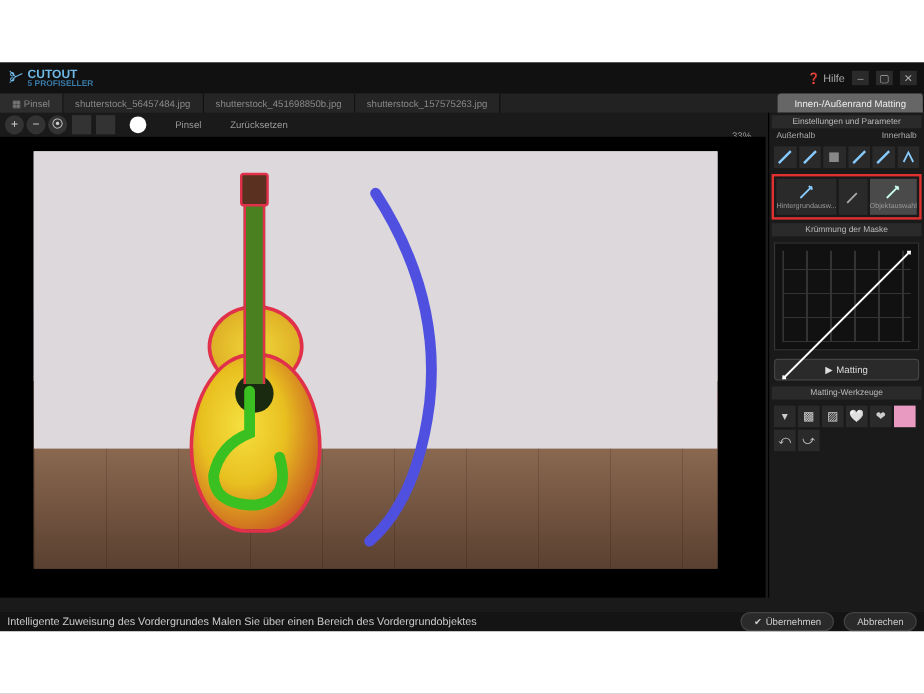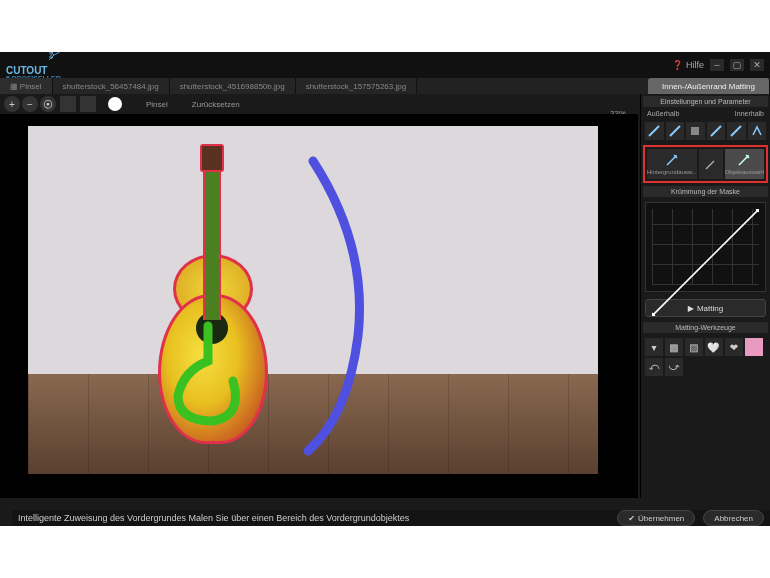--- a/index.html
+++ b/index.html
@@ -1,20 +1,20 @@
 <!DOCTYPE html>
 <html><head>
 <meta charset="utf-8">
 <style>
   * { box-sizing: border-box; margin: 0; padding: 0; }
   body { background: #fff; font-family: Arial, sans-serif; font-size: 9px; color: #ccc; }
   .app { position: relative; width: 770px; height: 578px; background: #fff; }
   .window { position: absolute; left: 0; top: 52px; width: 770px; height: 474px; background: #1a1a1a; overflow: hidden; }
   .titlebar { position: absolute; top: 0; left: 0; right: 0; height: 26px; background: #111; display: flex; align-items: center; padding: 0 6px; }
-  .logo { display: flex; align-items: flex-end; gap: 3px; flex-direction: column; }
+  .logo { display: flex; align-items: flex-start; gap: 3px; }
   .logo-icon { width: 14px; height: 14px; }
   .logo-text { font-weight: bold; font-size: 10px; }
   .logo-text .c1 { color: #6db8e6; }
   .logo-text .c2 { color: #3a7aa8; font-size: 7px; display:block; line-height:6px;}
   .title-right { margin-left: auto; display: flex; align-items: center; gap: 6px; }
   .title-btn { width: 14px; height: 12px; background: #2a2a2a; display: flex; align-items:center; justify-content:center; font-size:9px; color:#aaa; cursor:pointer; }
   .help { color:#aaa; display:flex; align-items:center; gap:2px;}
   .tabbar { position: absolute; top: 26px; left: 0; right: 0; height: 16px; background: #222; display: flex; align-items: stretch; }
   .tab { padding: 2px 10px; color: #888; font-size: 8px; border-right: 1px solid #111; display:flex; align-items:center; background:#252525;}
   .tab.first { background:#2d2d2d; }
@@ -49,21 +49,21 @@
   .hi-cell { flex:1; height:30px; background:#2a2a2a; display:flex; flex-direction:column; align-items:center; justify-content:center; gap:2px; font-size:6px; color:#999;}
   .hi-cell.sel { background:#4a4a4a; }
   .wand { width:14px; height:14px; }
   .curve-box { height:90px; background:#111; margin:2px; border:1px solid #333; position:relative;}
   .curve-grid { position:absolute; inset:6px; background:repeating-linear-gradient(0deg,#333 0 1px,transparent 1px 20px),repeating-linear-gradient(90deg,#333 0 1px,transparent 1px 20px);}
   .curve-line { position:absolute; inset:6px;}
   .matting-btn { margin:2px; height:18px; background:#2a2a2a; border:1px solid #444; border-radius:3px; display:flex; align-items:center; justify-content:center; gap:3px; color:#ddd; font-size:8px; cursor:pointer;}
   .tool-grid { display:flex; flex-wrap:wrap; gap:2px; padding:2px;}
   .tg { width:18px; height:18px; background:#2a2a2a; display:flex; align-items:center; justify-content:center; font-size:10px;}
   .tg.pink { background:#e89ac0;}
-  .statusbar { position:absolute; bottom:0; left:12px; right:0; height:16px; background:#141414; display:flex; align-items:center; padding:0 6px; gap:8px;}
+  .statusbar { position:absolute; bottom:0; left:0; right:0; height:16px; background:#141414; display:flex; align-items:center; padding:0 6px; gap:8px;}
   .status-text { color:#ccc; font-size:9px; flex:1;}
   .footer-btn { height:16px; padding:0 10px; background:#2a2a2a; border:1px solid #444; border-radius:8px; color:#ccc; font-size:8px; display:flex; align-items:center; gap:3px; cursor:pointer;}
   svg { display:block; }
 </style>
 </head>
 <body>
 
 <div class="app">
   <div class="window">
 

